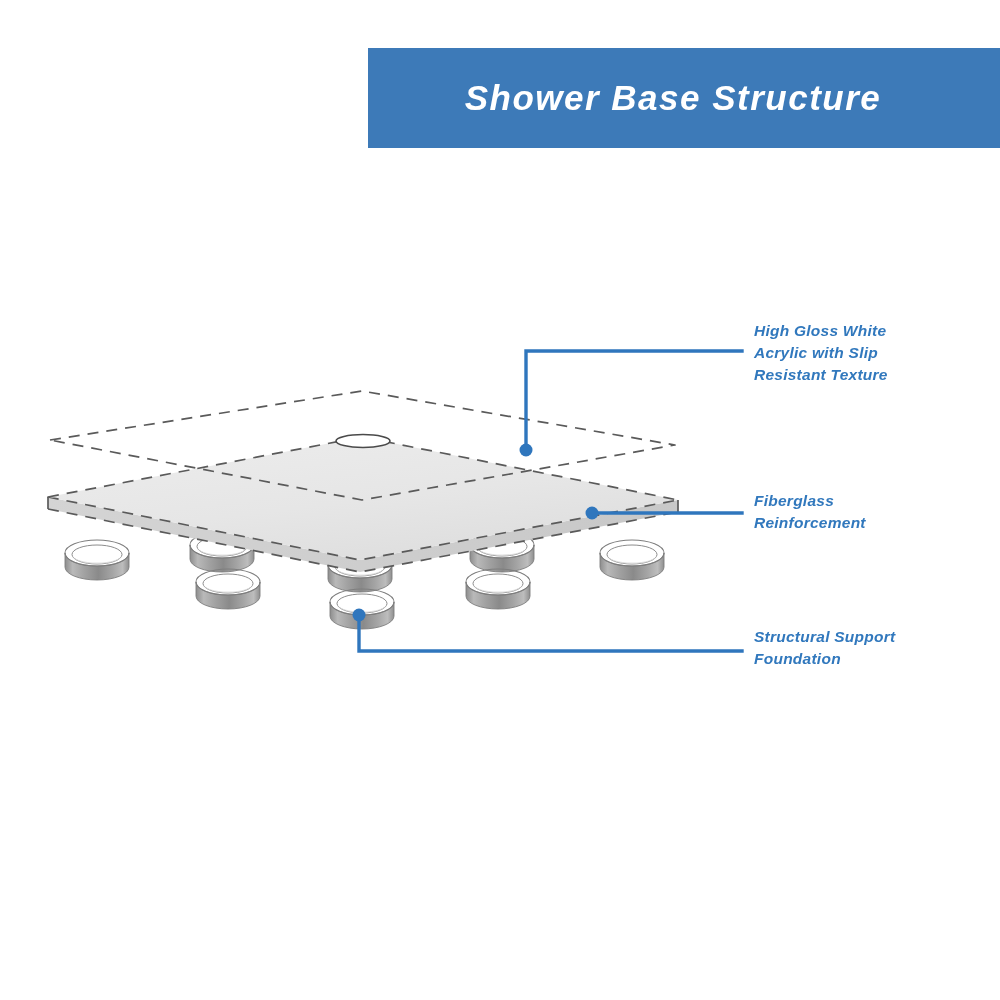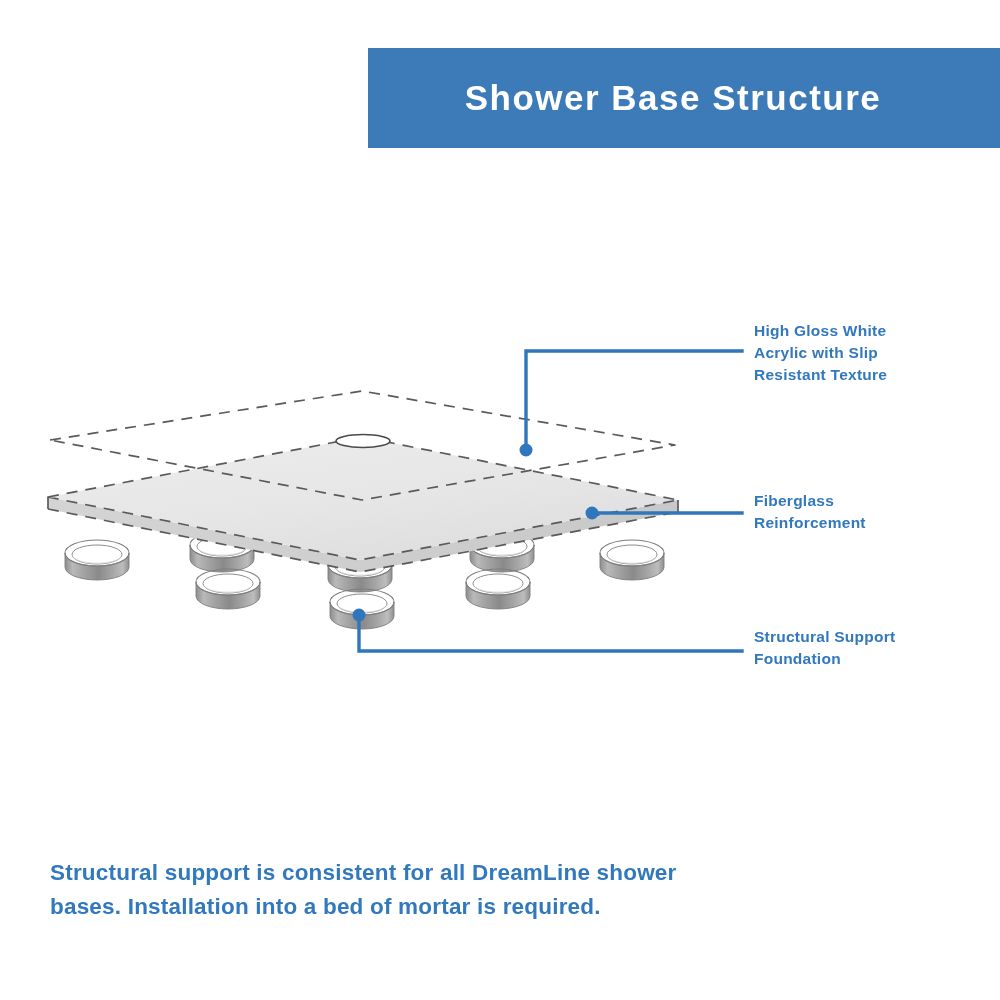--- a/index.html
+++ b/index.html
@@ -14,20 +14,21 @@
     overflow: hidden;
     position: relative;
   }
 
   #infographic {
     position: absolute;
     left: 0;
     top: 0;
     width: 988px;
     height: 1000px;
+    font-style: italic;
   }
 
   
   .title-banner {
     position: absolute;
     left: 368px;
     top: 48px;
     width: 632px;
     height: 100px;
     background: #3d7ab8;
@@ -199,15 +200,14 @@
   <div class="callout-label" id="label-fiber">Fiberglass
 Reinforcement</div>
 
   <div class="callout-label" id="label-acrylic">High Gloss White
 Acrylic with Slip
 Resistant Texture</div>
 
   <div class="callout-label" id="label-support">Structural Support
 Foundation</div>
 
-  <div class="caption">Structural support is consistent for all DreamLine shower bases. Installation into a bed of mortar is required.</div>
 
 </div>
 
 </body></html>

